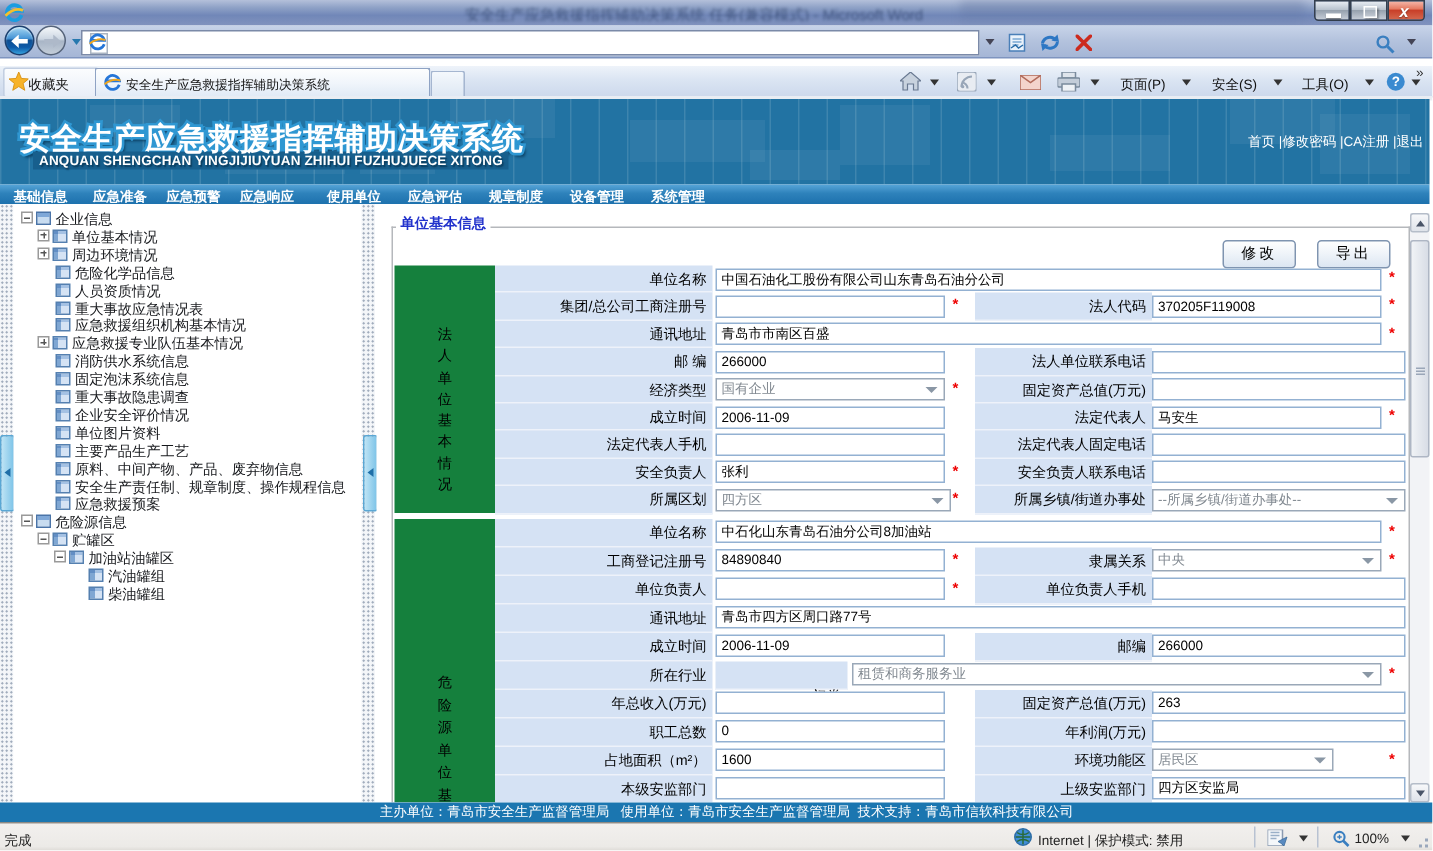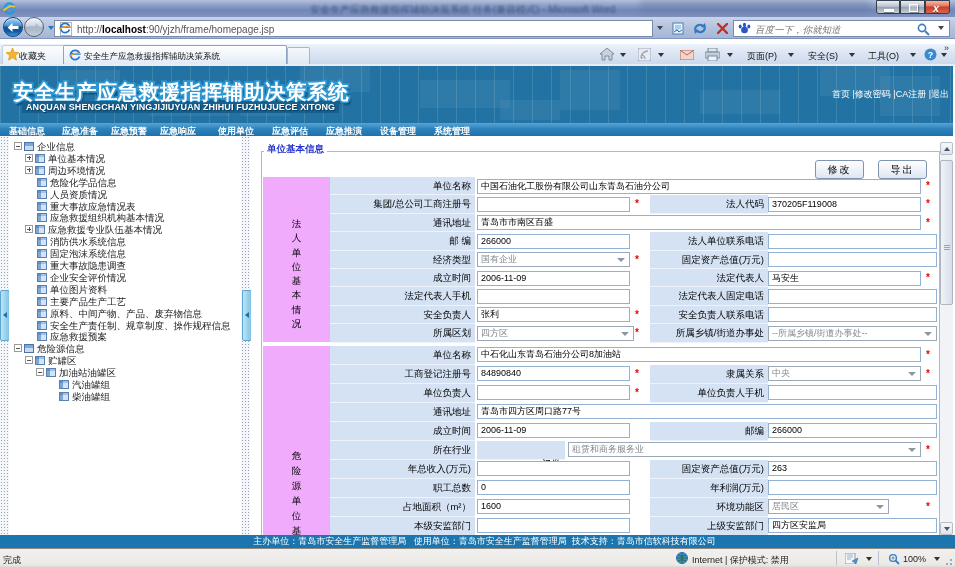--- a/index.html
+++ b/index.html
@@ -64,21 +64,21 @@
 .pm{display:inline-block;width:8px;height:8px;border:1px solid #9a9a9a;background:#fff;box-sizing:border-box;position:relative;vertical-align:0px;margin-right:2px;}
 .pm:before{content:"";position:absolute;left:1px;top:2.5px;width:4px;height:1px;background:#555;}
 .pm.plus:after{content:"";position:absolute;left:2.5px;top:1px;width:1px;height:4px;background:#555;}
 
 #content{position:absolute;left:251px;top:0;width:704px;height:399px;background:#fff;overflow:hidden;}
 #legend{position:absolute;left:13px;top:7px;font-size:9.5px;font-weight:bold;color:#2333cc;background:#fff;padding:0 3px;z-index:3;}
 #fieldset{position:absolute;left:10px;top:15px;width:677px;height:390px;border:1px solid #b5b8bc;border-bottom:none;border-right:1px solid #b5b8bc;}
 .fbtn{position:absolute;width:47px;height:17px;border:1px solid #7f94b0;border-radius:3px;background:linear-gradient(180deg,#fefefe 0%,#eef3f9 50%,#dce6f2 100%);font-size:10px;letter-spacing:2px;text-align:center;line-height:17px;}
 
 #ftable{position:absolute;left:9px;top:41px;width:678px;}
-.vlab{position:absolute;left:3px;width:67px;background:#f0abfc;color:#000;font-size:9.5px;text-align:center;}
+.vlab{position:absolute;left:3px;width:67px;background:#15803d;color:#000;font-size:9.5px;text-align:center;}
 .vlab span{display:block;margin:0 auto;width:11px;line-height:14.3px;}
 .lcell{position:absolute;background:#d5e2f4;font-size:9.5px;color:#000;text-align:right;box-sizing:border-box;border-bottom:1px solid #eef2fa;}
 .inp{position:absolute;background:#fff;border:1px solid #93b1d2;box-sizing:border-box;font-size:9px;color:#000;padding:0 3px;line-height:13px;overflow:hidden;white-space:nowrap;}
 .dd{position:absolute;background:#fff;border:1px solid #9aa8b8;box-sizing:border-box;font-size:9px;color:#808890;padding:0 3px;line-height:13px;overflow:hidden;white-space:nowrap;}
 .dd:after{content:"";position:absolute;right:4px;top:5px;border-left:4px solid transparent;border-right:4px solid transparent;border-top:4px solid #8a97a5;}
 .star{position:absolute;color:#e00;font-size:10px;font-weight:bold;}
 
 #cscroll{position:absolute;left:689px;top:6px;width:13px;height:393px;background:#f2f3f6;}
 .sbtn{position:absolute;left:0;width:13px;height:13px;background:linear-gradient(180deg,#f7f8fa,#dfe3ea);border:1px solid #b5bdc9;box-sizing:border-box;border-radius:2px;}
 .sbtn.up:after{content:"";position:absolute;left:3px;top:4px;border-left:3px solid transparent;border-right:3px solid transparent;border-bottom:4px solid #4a5568;}
@@ -121,46 +121,36 @@
         <path d="M6 0 L6 3 L0 3 L0 6 L6 6 L6 9 L11 4.5 Z" fill="#aeb9c9"></path>
       </svg>
     </div>
   <div class="dar" style="left:48px;top:9px;border-top-color:#2678ae;"></div>
   <div class="abs" id="addrfield">
     <div style="position:absolute;left:5px;top:1px;width:10px;height:12px;background:#fff;border:1px solid #aab4c2;"></div>
     <svg style="position:absolute;left:4px;top:1px" width="12" height="12" viewBox="0 0 16 16">
         <path d="M14 10 A6.2 6.2 0 1 1 14.2 6.6 L3.6 6.6" stroke="#2676d8" stroke-width="2.4" fill="none"></path>
         <path d="M1 9.5 Q8 4 15 6.2" stroke="#f0a71f" stroke-width="1.8" fill="none"></path>
       </svg>
-    <div class="url">http://<b>localhost</b>:90/yjzh/frame/homepage.jsp</div>
   </div>
   <div class="dar" style="left:657px;top:9px;border-top-color:#445;"></div>
   <div class="toolbtn" style="left:668px;width:20px;"><svg width="12" height="13" viewBox="0 0 12 13" style="margin-top:2px">
         <rect x="1" y="1" width="10" height="11" fill="#eaf2fb" stroke="#4a7fb8"></rect>
         <path d="M3 4h6M3 6h6M3 8h4" stroke="#7aa8d4" stroke-width="1"></path>
         <path d="M2 10 l3-2 2 2 3-2" stroke="#2a6ca8" fill="none"></path>
       </svg></div>
   <div class="toolbtn" style="left:690px;width:20px;"><svg width="14" height="13" viewBox="0 0 14 13" style="margin-top:2px">
         <path d="M2 7 a5 5 0 0 1 9-2" fill="none" stroke="#2d77c4" stroke-width="2"></path>
         <path d="M12 1 l1 5 -5-1 z" fill="#2d77c4"></path>
         <path d="M12 6 a5 5 0 0 1 -9 2" fill="none" stroke="#2d77c4" stroke-width="2"></path>
         <path d="M2 12 l-1-5 5 1 z" fill="#2d77c4"></path>
       </svg></div>
   <div class="toolbtn" style="left:712px;width:20px;"><svg width="11" height="11" viewBox="0 0 11 11" style="margin-top:3px">
         <path d="M1 1 L10 10 M10 1 L1 10" stroke="#cc2a1e" stroke-width="2.4" stroke-linecap="round"></path>
       </svg></div>
-  <div class="abs" id="searchbox">
-    <svg style="position:absolute;left:4px;top:1px" width="13" height="12" viewBox="0 0 13 12">
-        <ellipse cx="6.5" cy="8" rx="3.4" ry="3.2" fill="#2a56c6"></ellipse>
-        <ellipse cx="2.2" cy="4.5" rx="1.5" ry="2" fill="#2a56c6"></ellipse>
-        <ellipse cx="6.5" cy="3" rx="1.6" ry="2.2" fill="#2a56c6"></ellipse>
-        <ellipse cx="10.8" cy="4.5" rx="1.5" ry="2" fill="#2a56c6"></ellipse>
-      </svg>
-    <div class="stext">百度一下，你就知道</div>
-  </div>
   <svg style="position:absolute;left:917px;top:6px" width="13" height="13" viewBox="0 0 13 13">
       <circle cx="5" cy="5" r="3.6" fill="none" stroke="#3a7fc0" stroke-width="1.6"></circle>
       <path d="M8 8 L12 12" stroke="#3a7fc0" stroke-width="2"></path>
     </svg>
   <div class="dar" style="left:938px;top:9px;border-top-color:#445;"></div>
 </div>
 <div class="abs" id="favrow">
   <div style="position:absolute;left:2px;top:1px;width:62px;height:18px;background:linear-gradient(180deg,#fbfcfe,#e9eff8);border:1px solid #c3cfe2;border-radius:2px;"></div>
   <svg style="position:absolute;left:6px;top:4px" width="13" height="13" viewBox="0 0 13 13">
       <path d="M6.5 0 L8.3 4.3 13 4.6 9.4 7.6 10.5 12.2 6.5 9.7 2.5 12.2 3.6 7.6 0 4.6 4.7 4.3 Z" fill="#f7b32a" stroke="#d89010" stroke-width=".6"></path>
@@ -275,21 +265,21 @@
   <div id="pinyin">ANQUAN SHENGCHAN YINGJIJIUYUAN ZHIHUI FUZHUJUECE XITONG</div>
   <div id="toplinks">首页 |修改密码 |CA注册 |退出</div>
 </div>
 <div class="abs" id="navbar">
   <div class="navitem" style="left:9px">基础信息</div>
   <div class="navitem" style="left:62px">应急准备</div>
   <div class="navitem" style="left:111px">应急预警</div>
   <div class="navitem" style="left:160px">应急响应</div>
   <div class="navitem" style="left:218px">使用单位</div>
   <div class="navitem" style="left:272px">应急评估</div>
-  <div class="navitem" style="left:326px">应急推演</div>
+  <div class="navitem" style="left:326px">规章制度</div>
   <div class="navitem" style="left:380px">设备管理</div>
   <div class="navitem" style="left:434px">系统管理</div>
 </div>
 <div class="abs" id="main">
   <div class="splitter" style="left:0">
       <div class="sthumb" style="left:0"></div>
     </div>
   <div id="tree">
   <div class="trow" style="left:5px;top:5.0px"><span class="pm"></span><span class="tic fold"></span><span class="ttx">企业信息</span></div>
   <div class="trow" style="left:16px;top:16.9px"><span class="pm plus"></span><span class="tic"></span><span class="ttx">单位基本情况</span></div>

